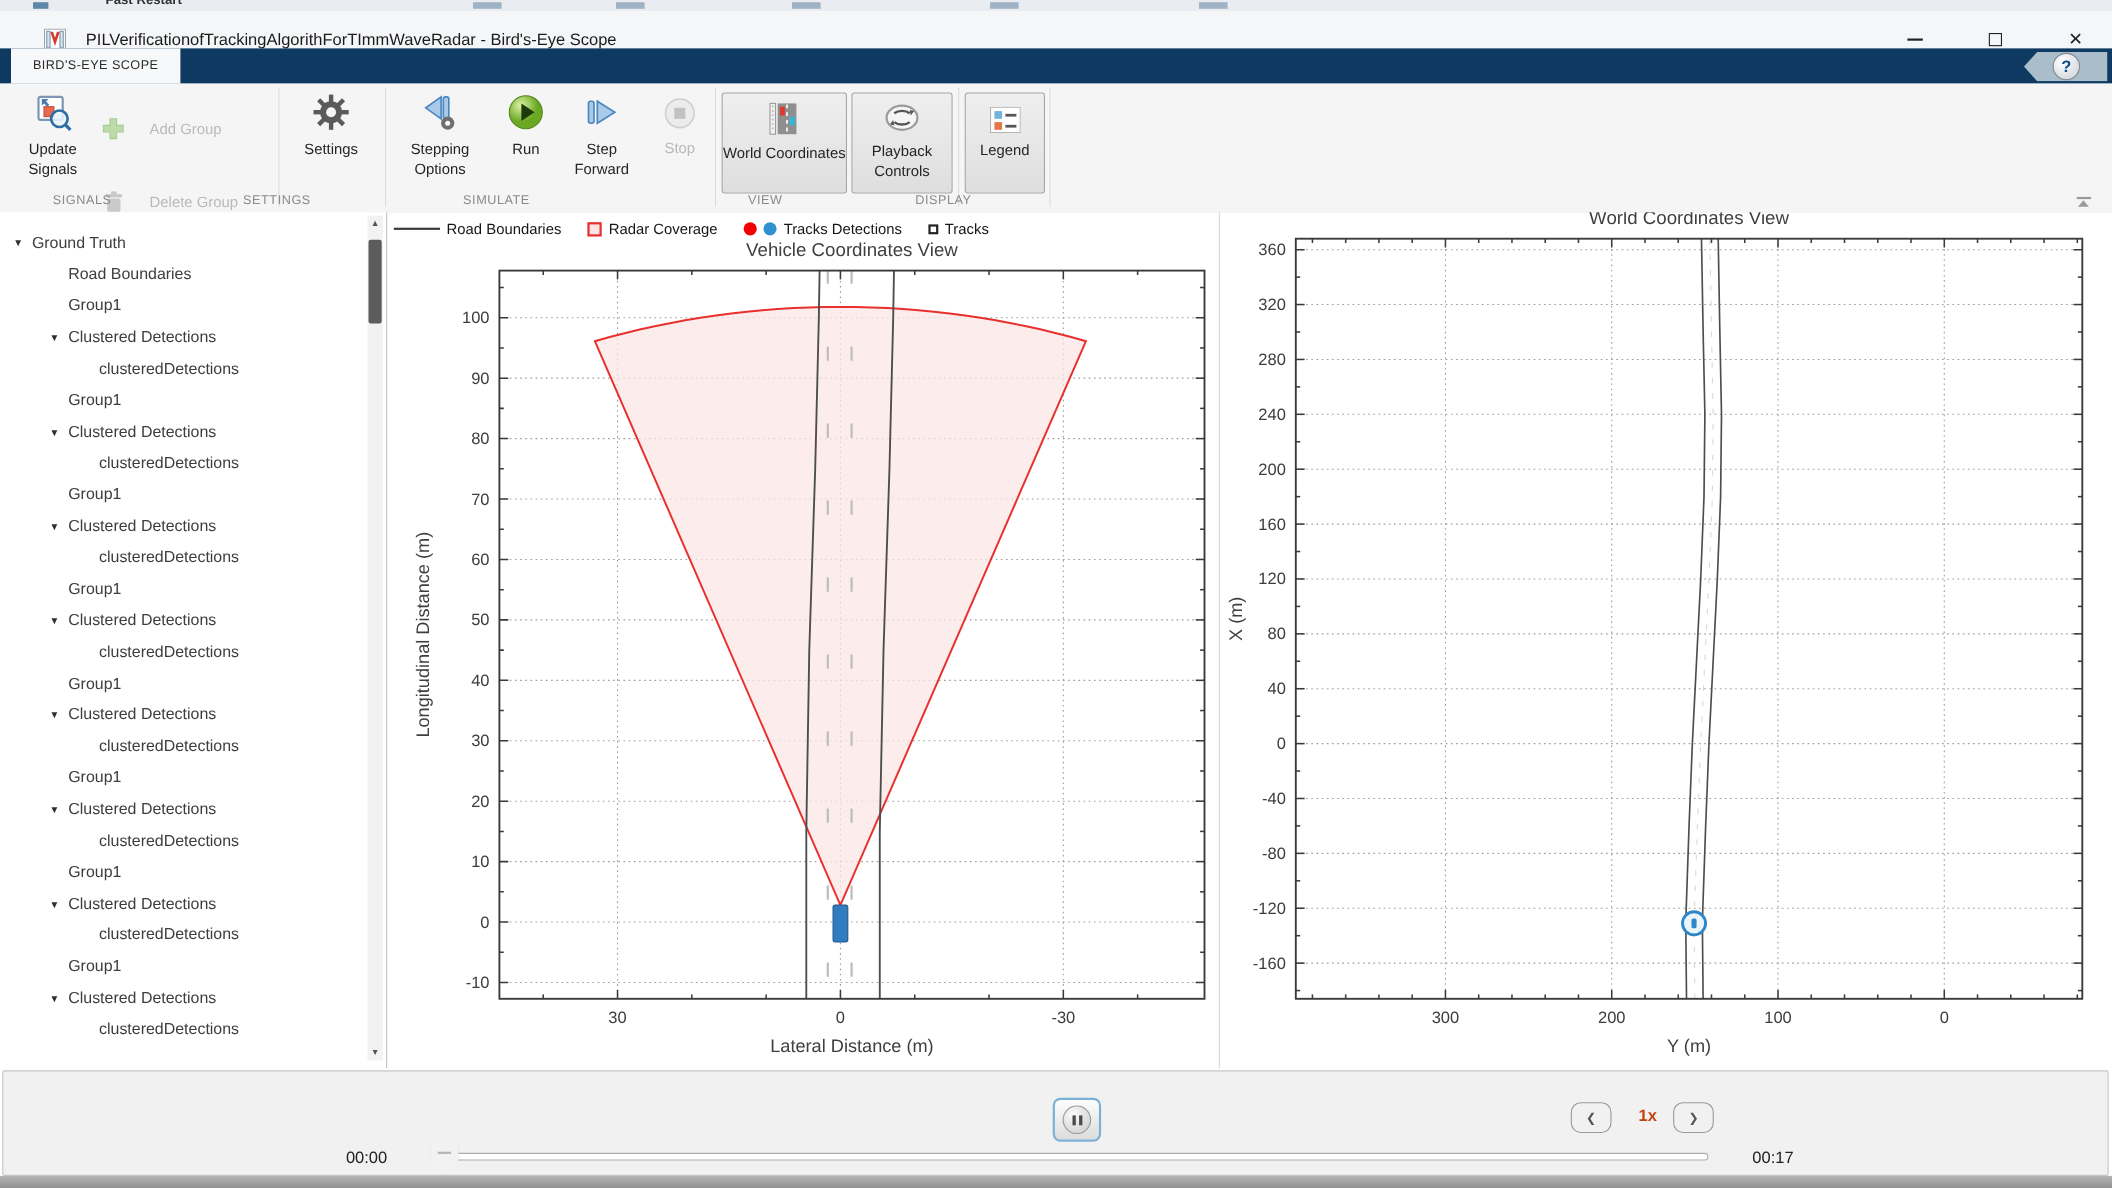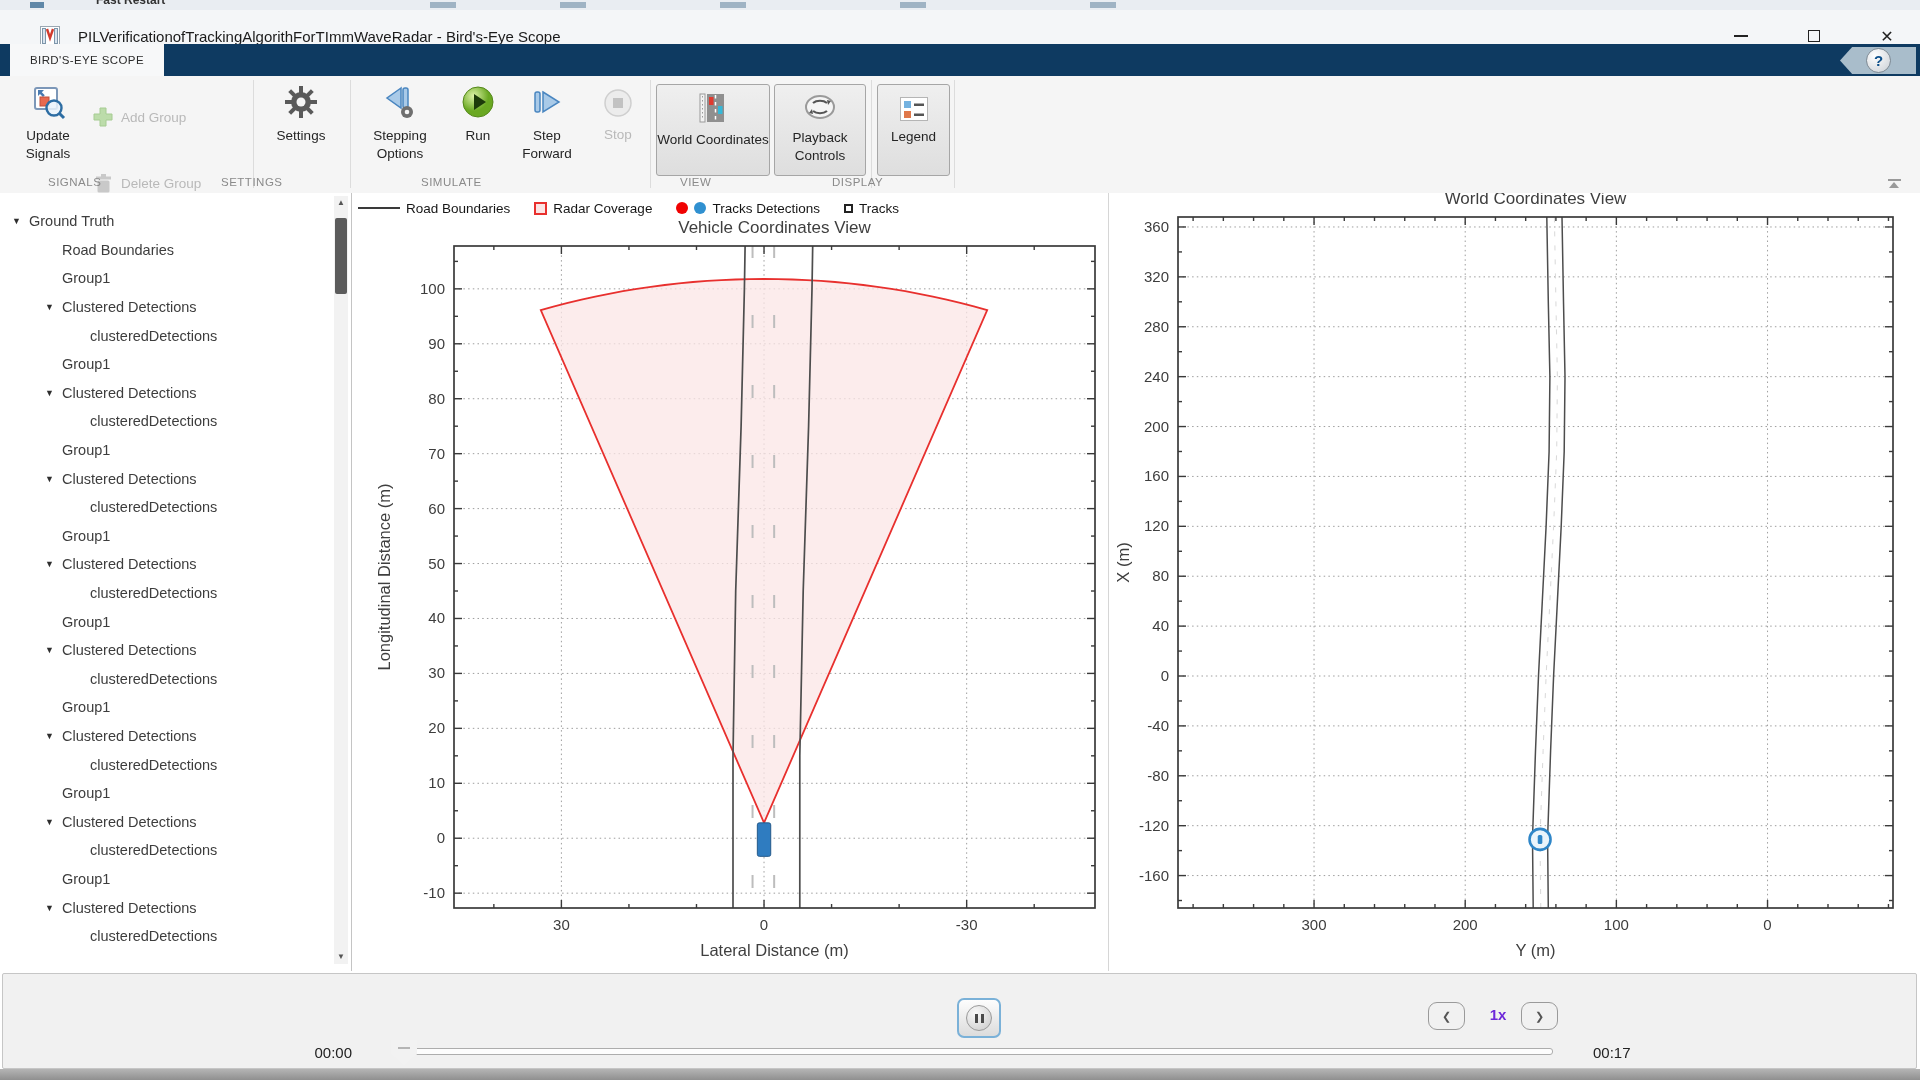--- a/index.html
+++ b/index.html
@@ -24,21 +24,21 @@
   #helpbtn .qc{position:absolute;left:26px;top:1px;width:25px;height:25px;border-radius:50%;
            background:radial-gradient(circle at 35% 30%,#ffffff,#c9ced4);border:1px solid #7e8a94;box-sizing:border-box;
            display:flex;align-items:center;justify-content:center;font-weight:bold;font-size:15px;color:#0d4f8a;}
   
   #ribbon{left:0;top:76px;width:1920px;height:117px;background:#f5f5f5;border-bottom:1px solid #cdcdcd;}
   .rdiv{position:absolute;top:4px;width:1px;height:108px;background:#dcdcdc;}
   .seclab{position:absolute;top:100px;font-size:11.5px;color:#8a8a8a;letter-spacing:.5px;width:160px;transform:translateX(-80px);}
   .bigbtn{position:absolute;top:8px;text-align:center;font-size:13.5px;line-height:1.35;color:#252525;cursor:default;}
   .bigbtn .ic{margin:0 auto 2px auto;}
   .rowbtn{position:absolute;display:flex;align-items:center;font-size:13.5px;color:#252525;}
-  .disabled{color:#b9b9b9;}
+  .disabled{color:#b9b9b9;gap:15px;}
   .toggle{position:absolute;top:8px;height:92px;box-sizing:border-box;border:1px solid #a6a6a6;border-radius:3px;
           background:linear-gradient(#efefef,#dedede);text-align:center;font-size:13.5px;line-height:1.35;color:#252525;}
   .toggle .ic{margin:7px auto 2px auto;}
   #collapse{left:1884px;top:103px;width:20px;height:14px;text-align:center;color:#9a9a9a;}
   #collapse .bar{width:13px;height:2px;background:#9a9a9a;margin:0 auto 1px auto;}
   #collapse .tri{width:0;height:0;border-left:5px solid transparent;border-right:5px solid transparent;border-bottom:6px solid #9a9a9a;margin:0 auto;}
   
   #content{left:0;top:193px;width:1920px;height:778px;background:#fff;}
   #treepanel{position:absolute;left:0;top:0;width:352px;height:778px;border-right:1px solid #c4c4c4;box-sizing:border-box;overflow:hidden;background:#fff;}
   #tree{position:absolute;left:0;top:14px;width:335px;}
@@ -59,21 +59,21 @@
   svg text{font-family:"Liberation Sans",sans-serif;}
   
   #playpanel{left:2px;top:973px;width:1915px;height:96px;background:#f1f1f1;border:1px solid #c6c6c6;border-radius:2px;box-sizing:border-box;}
   #pausebtn{left:957px;top:998px;width:40px;height:36px;border:2px solid #7ab1d8;border-radius:7px;
             background:linear-gradient(#fdfdfd,#dcdcdc);display:flex;align-items:center;justify-content:center;}
   #pausebtn .circ{width:24px;height:24px;border-radius:50%;border:1px solid #9a9a9a;background:radial-gradient(circle at 35% 30%,#fafafa,#c9c9c9);
             display:flex;align-items:center;justify-content:center;gap:3px;}
   #pausebtn .pbar{width:3px;height:9px;background:#4a4a4a;}
   .stepbtn{top:1002px;width:37px;height:28px;border:1px solid #9a9a9a;border-radius:9px;box-sizing:border-box;
            display:flex;align-items:center;justify-content:center;font-size:15px;color:#555;background:transparent;}
-  #speed{left:1478px;top:1006px;width:40px;text-align:center;font-size:15px;font-weight:bold;color:#6d28d9;}
+  #speed{left:1478px;top:1006px;width:40px;text-align:center;font-size:15px;font-weight:bold;color:#c2410c;}
   #slidertrack{left:400px;top:1048px;width:1153px;height:7px;background:#fdfdfd;border:1px solid #adadad;border-radius:3px;box-sizing:border-box;}
   #sliderthumb{left:391px;top:1040px;width:26px;height:26px;background:#f2f2f2;
                clip-path:polygon(0 0,100% 0,100% 55%,50% 100%,0 55%);filter:drop-shadow(0 0 1px #777);}
   #sliderthumb .grip{position:absolute;left:7px;top:7px;width:12px;height:2px;background:#b5b5b5;}
   .timelab{top:1044px;font-size:15px;color:#222;}
   #bottomstrip{left:0;top:1069px;width:1920px;height:11px;background:linear-gradient(#b5b5b5,#8f8f8f);}
 </style>
 </head>
 <body>
 

